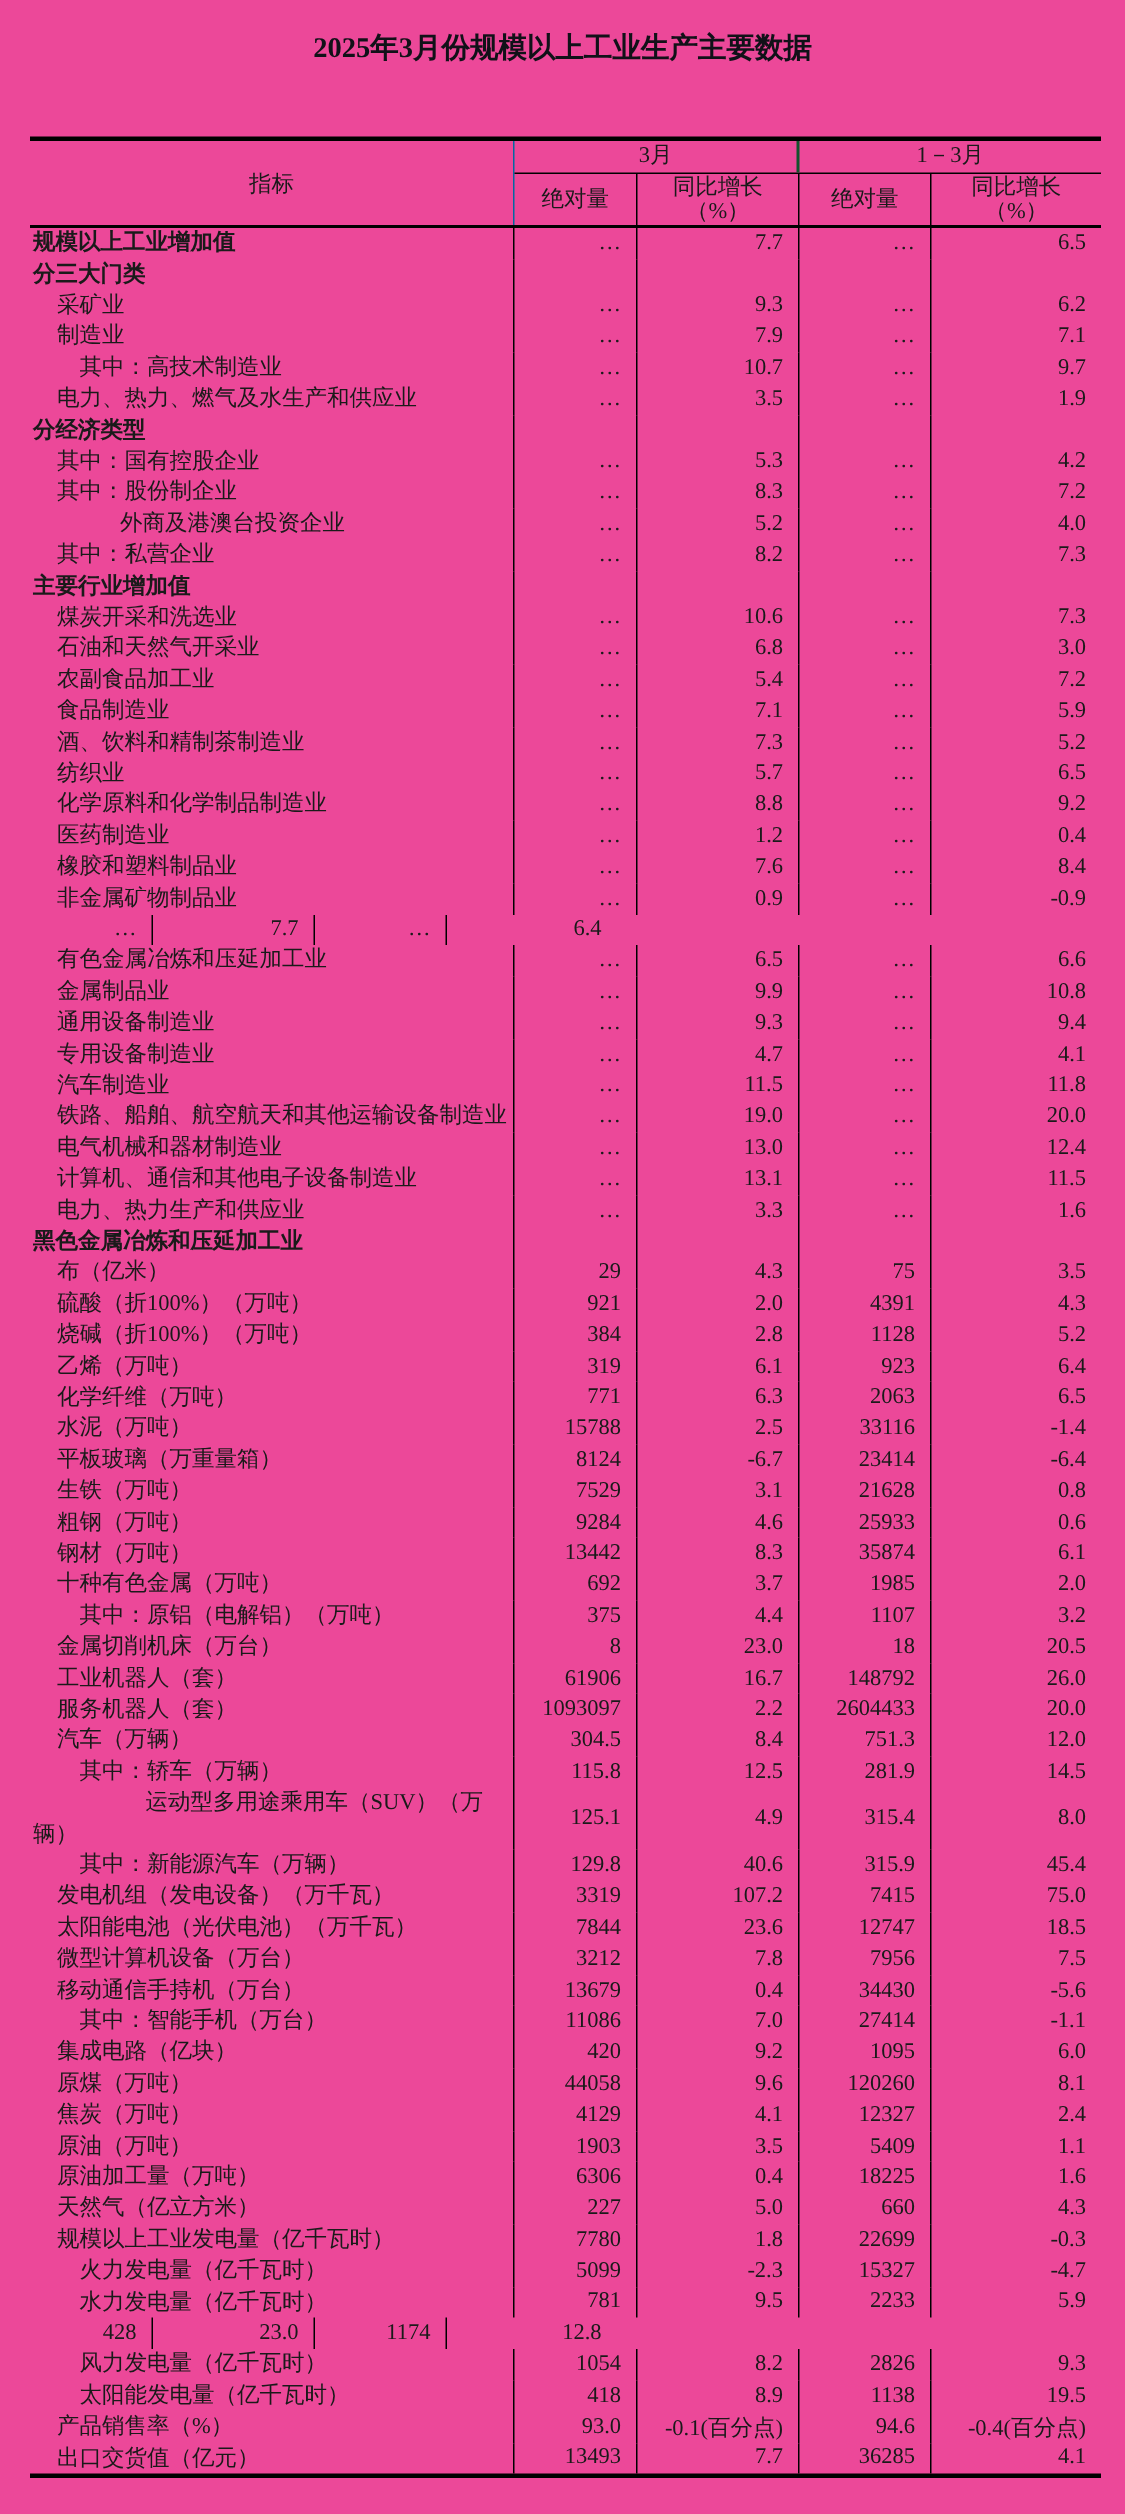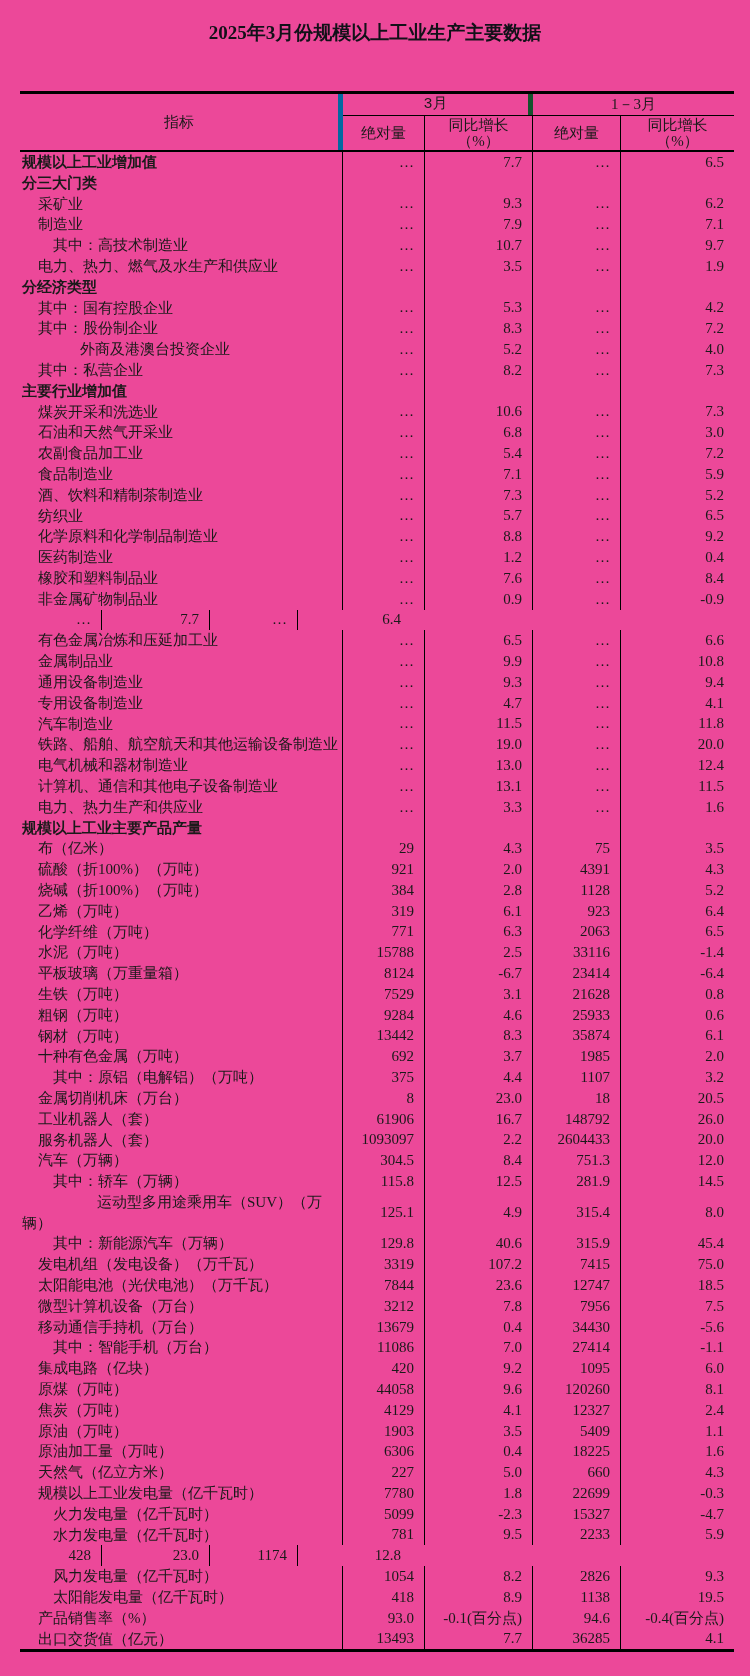--- a/index.html
+++ b/index.html
@@ -14,28 +14,28 @@
     line-height:25px;color:#111118;
   }
   .table{
     margin:46px 16px 0 20px;width:714px;
     border-top:3px solid #000;border-bottom:3px solid #000;
     box-sizing:content-box;
   }
   
   .thead{display:flex;height:56px;border-bottom:2px solid #000;}
   .th-indicator{
-    width:323px;box-sizing:border-box;border-right:5px solid #0369a1;
+    width:323px;box-sizing:border-box;border-right:1px solid #0369a1;
     display:flex;align-items:center;justify-content:center;
     font-size:15px;
   }
   .th-right{flex:1;display:flex;flex-direction:column;}
   .th-months{display:flex;height:22px;box-sizing:border-box;border-bottom:1px solid #000;}
   .th-month{box-sizing:border-box;text-align:center;font-size:15px;line-height:21px;}
-  .th-month.m1{width:190px;border-right:5px solid #14532d;font-family:Liberation Mono, monospace;}
+  .th-month.m1{width:190px;border-right:2px solid #14532d;}
   .th-month.m2{width:201px;}
   .th-subs{display:flex;flex:1;}
   .th-sub{
     box-sizing:border-box;display:flex;flex-direction:column;
     align-items:center;justify-content:center;
     font-size:15px;line-height:16px;text-align:center;
   }
   .th-sub span{display:block;}
   .th-sub.s1{width:82px;border-right:1px solid #000;}
   .th-sub.s2{width:108px;border-right:1px solid #000;}
@@ -318,21 +318,21 @@
           <div class="c-v v3">11.5</div>
         </div>
         <div class="row">
           <div class="c-label ind1">电力、热力生产和供应业</div>
           <div class="c-v v0">…</div>
           <div class="c-v v1">3.3</div>
           <div class="c-v v2">…</div>
           <div class="c-v v3">1.6</div>
         </div>
         <div class="row">
-          <div class="c-label ind0 b">规模以上工业主要产品产量</div>
+          <div class="c-label ind0 b">黑色金属冶炼和压延加工业</div>
           <div class="c-v v0"></div>
           <div class="c-v v1"></div>
           <div class="c-v v2"></div>
           <div class="c-v v3"></div>
         </div>
         <div class="row">
           <div class="c-label ind1">布（亿米）</div>
           <div class="c-v v0">29</div>
           <div class="c-v v1">4.3</div>
           <div class="c-v v2">75</div>

